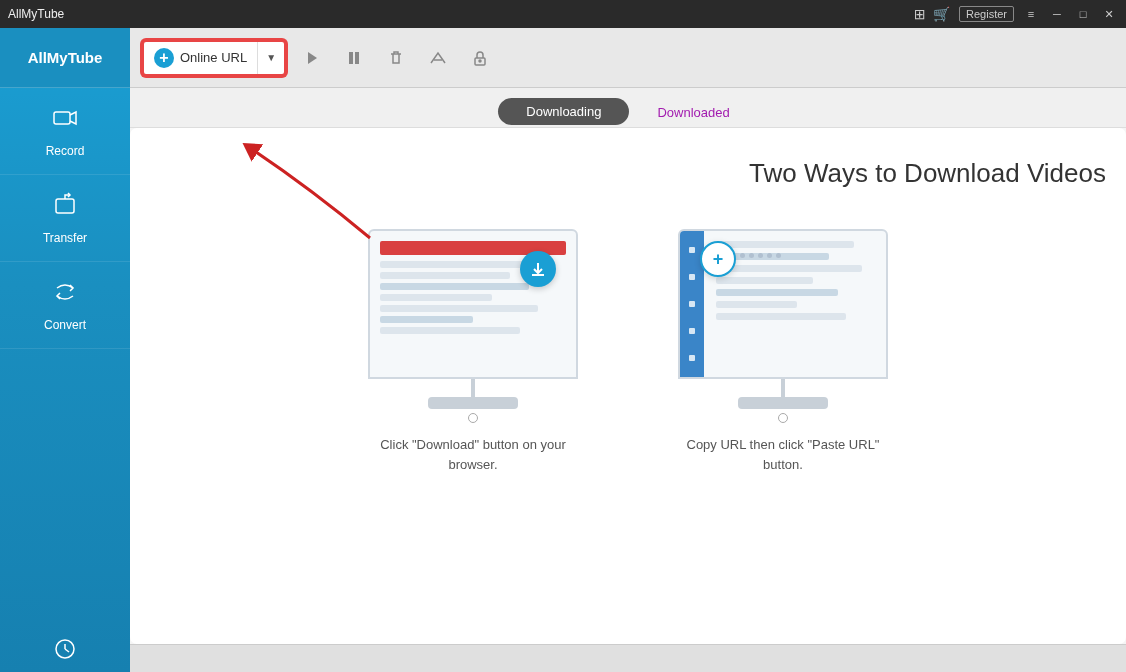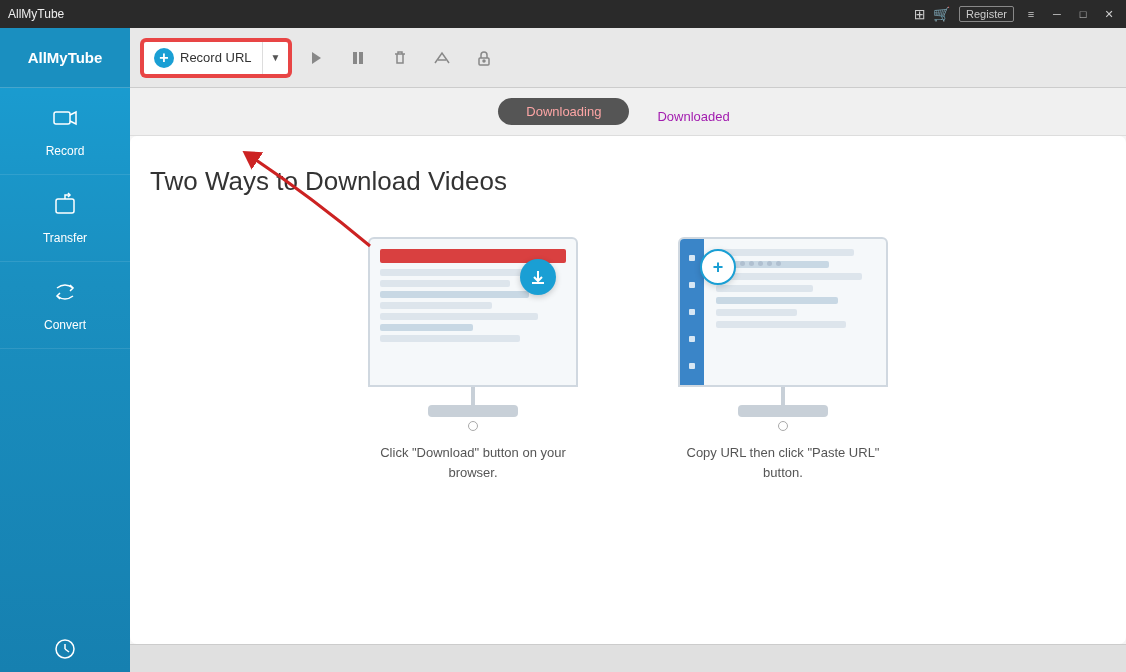--- a/index.html
+++ b/index.html
@@ -171,31 +171,31 @@
     }
     .tab {
       padding: 6px 28px;
       font-size: 13px;
       cursor: pointer;
       border-radius: 20px 20px 0 0;
       color: #a21caf;
     }
     .tab.active {
       background: #555;
-      color: #fca5a5;
+      color: #ffffff;
       border-radius: 20px;
-      margin-bottom: 10px;
+      margin-bottom: 2px;
     }
 
     
     .content-area {
       flex: 1;
       display: flex;
       flex-direction: column;
-      align-items: flex-start;
+      align-items: flex-end;
       justify-content: flex-start;
       padding: 30px 20px 20px;
       background: white;
       overflow: auto;
       border-radius: 7px;
     }
     .content-title {
       font-size: 26px;
       font-weight: 400;
       color: #333;
@@ -378,21 +378,21 @@
       </svg>
     </div>
   </div>
 
   <div class="main-area">
 
     <div class="toolbar">
       <div class="paste-url-btn">
         <div class="paste-url-main">
           <div class="paste-url-plus">+</div>
-          <span class="paste-url-text">Record URL</span>
+          <span class="paste-url-text">Online URL</span>
         </div>
         <div class="paste-url-arrow">▼</div>
       </div>
 
       <button class="toolbar-btn">
         <svg width="16" height="16" viewBox="0 0 16 16" fill="#888">
             <polygon points="4,2 13,8 4,14"></polygon>
           </svg>
       </button>
       <button class="toolbar-btn">

